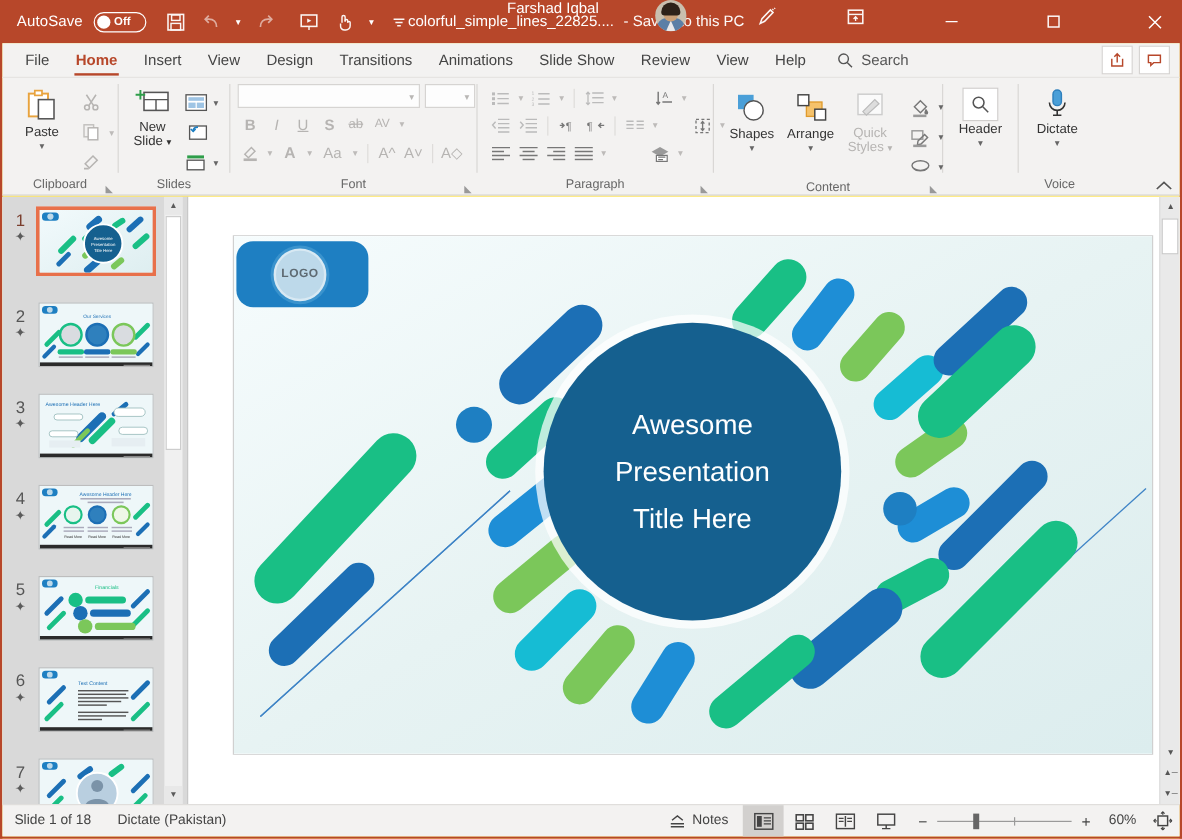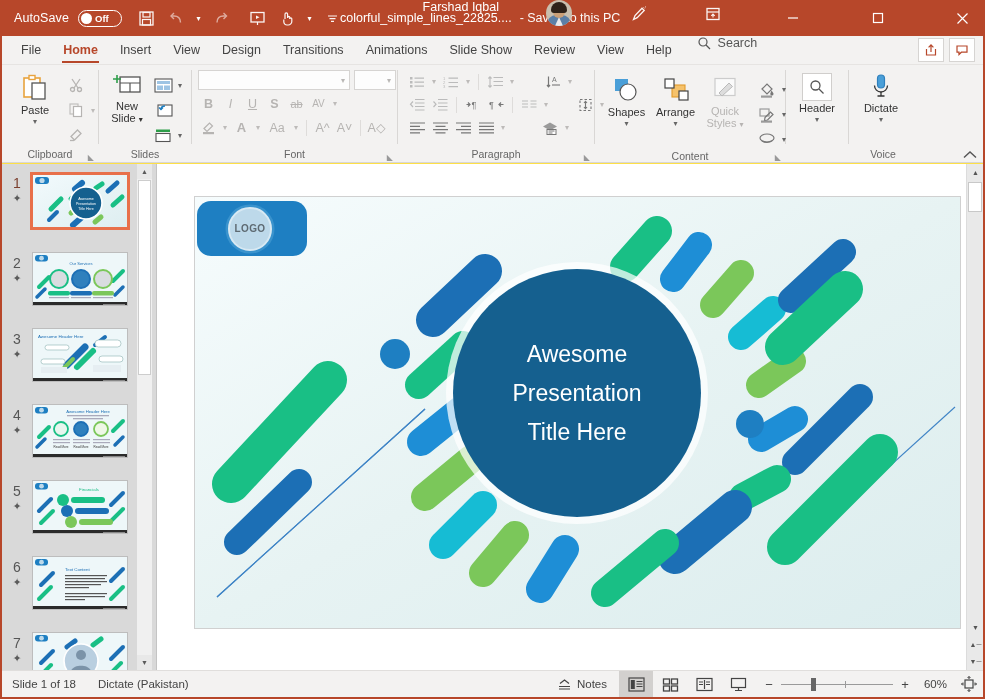--- a/index.html
+++ b/index.html
@@ -62,21 +62,21 @@
   }
   .tab {
     font-size: 12.5px; color: #444; padding: 0 11px; height: 28px; line-height: 28px;
     position: relative; white-space: nowrap;
   }
   .tab.first { margin-left: 8px; }
   .tab.active { color: #b7472a; font-weight: bold; }
   .tab.active::after {
     content: ""; position: absolute; left: 10px; right: 10px; bottom: 1px; height: 2.5px; background: #b7472a;
   }
-  .searchbox { display: flex; align-items: flex-start; gap: 7px; margin-left: 14px; height: 28px; }
+  .searchbox { display: flex; align-items: center; gap: 7px; margin-left: 14px; height: 28px; }
   .search-txt { font-size: 12.5px; color: #555; }
   .tabs-right { position: absolute; right: 8px; bottom: 2px; display: flex; gap: 5px; }
   .tb-sq {
     width: 26px; height: 24px; border: 1px solid #d6d4d2; background: #fff;
     display: flex; align-items: center; justify-content: center;
   }
 
   
   .ribbon {
     height: 98px; background: #f3f2f1; display: flex; position: relative;

